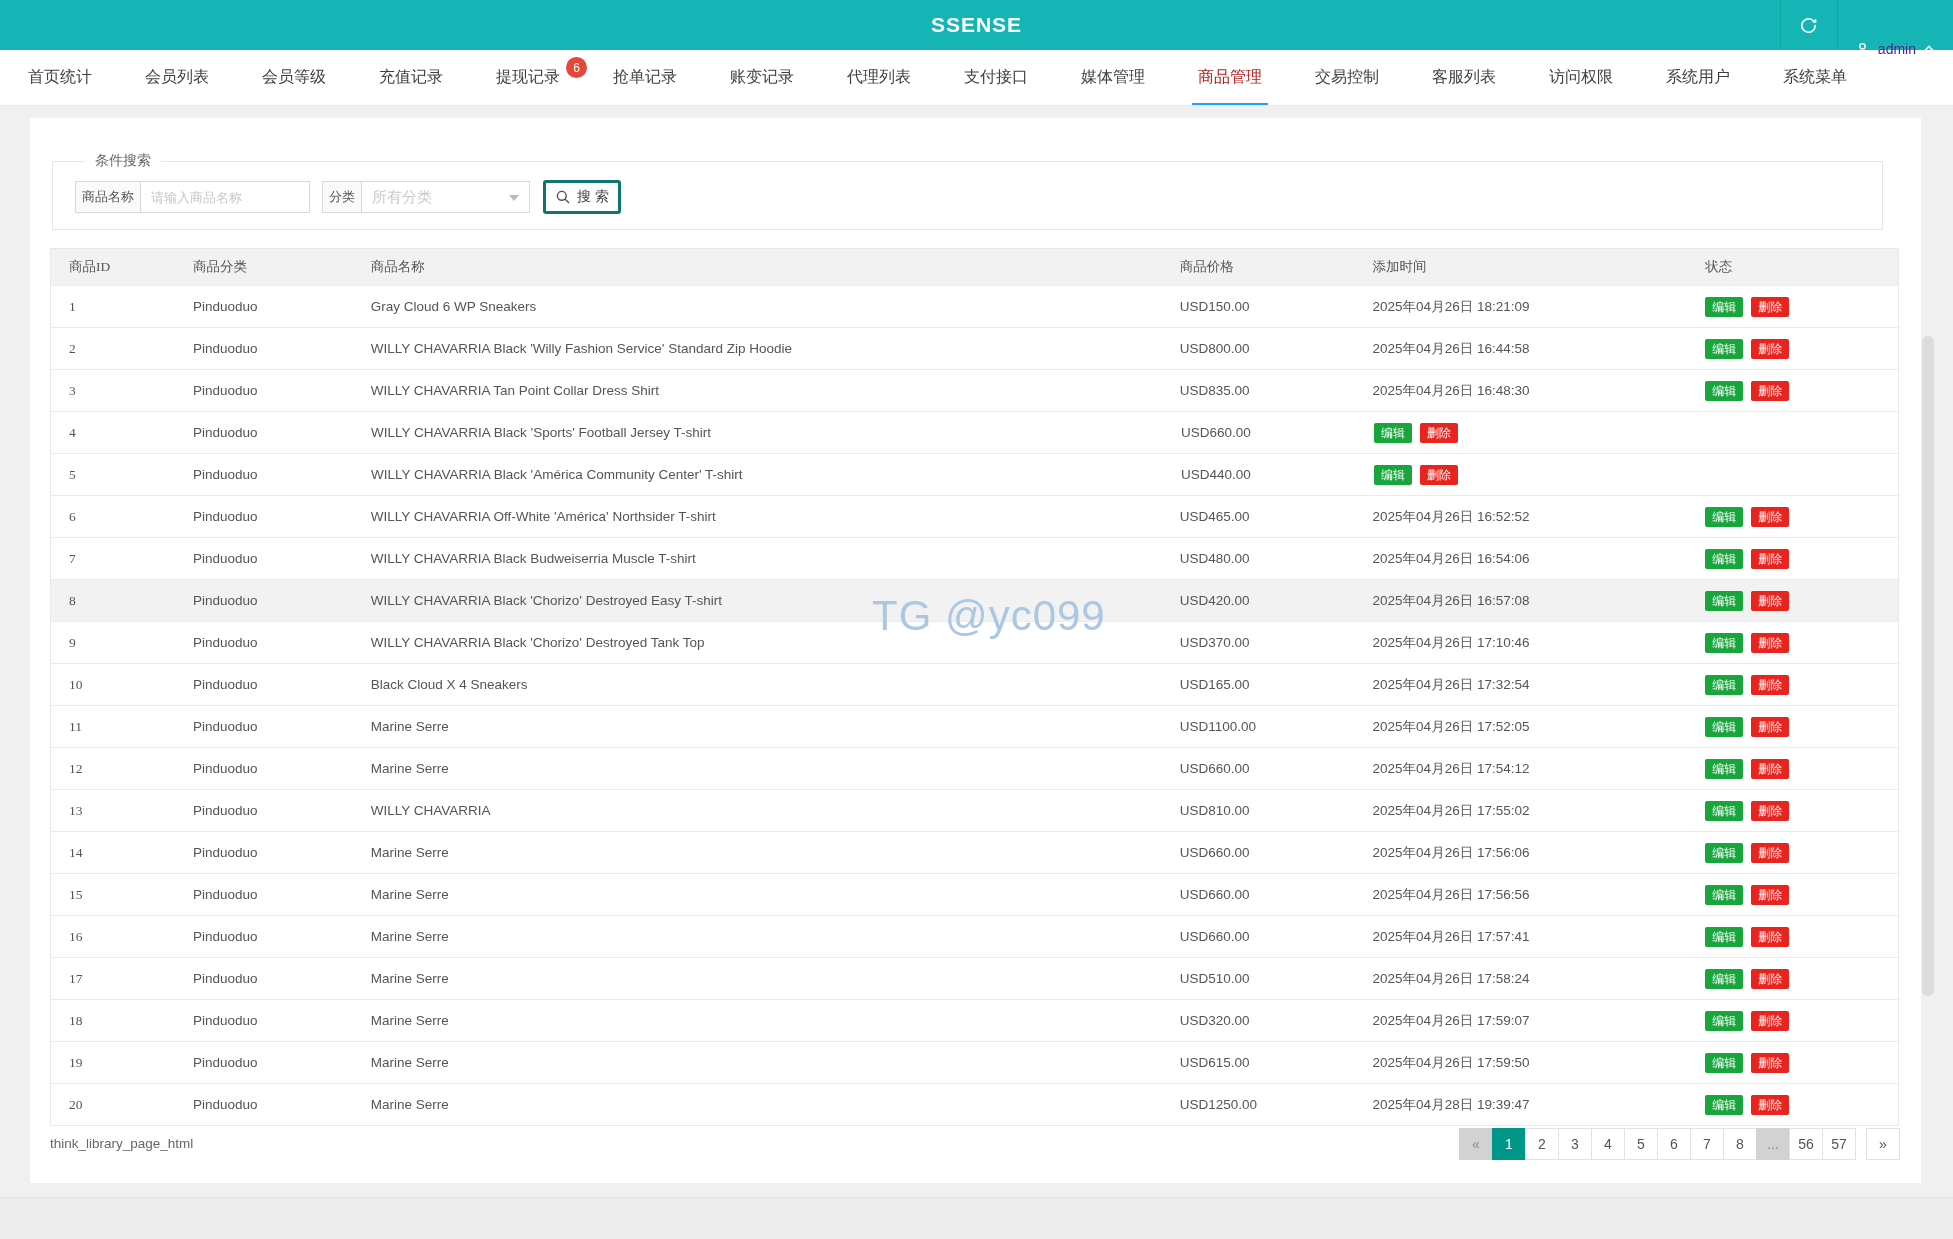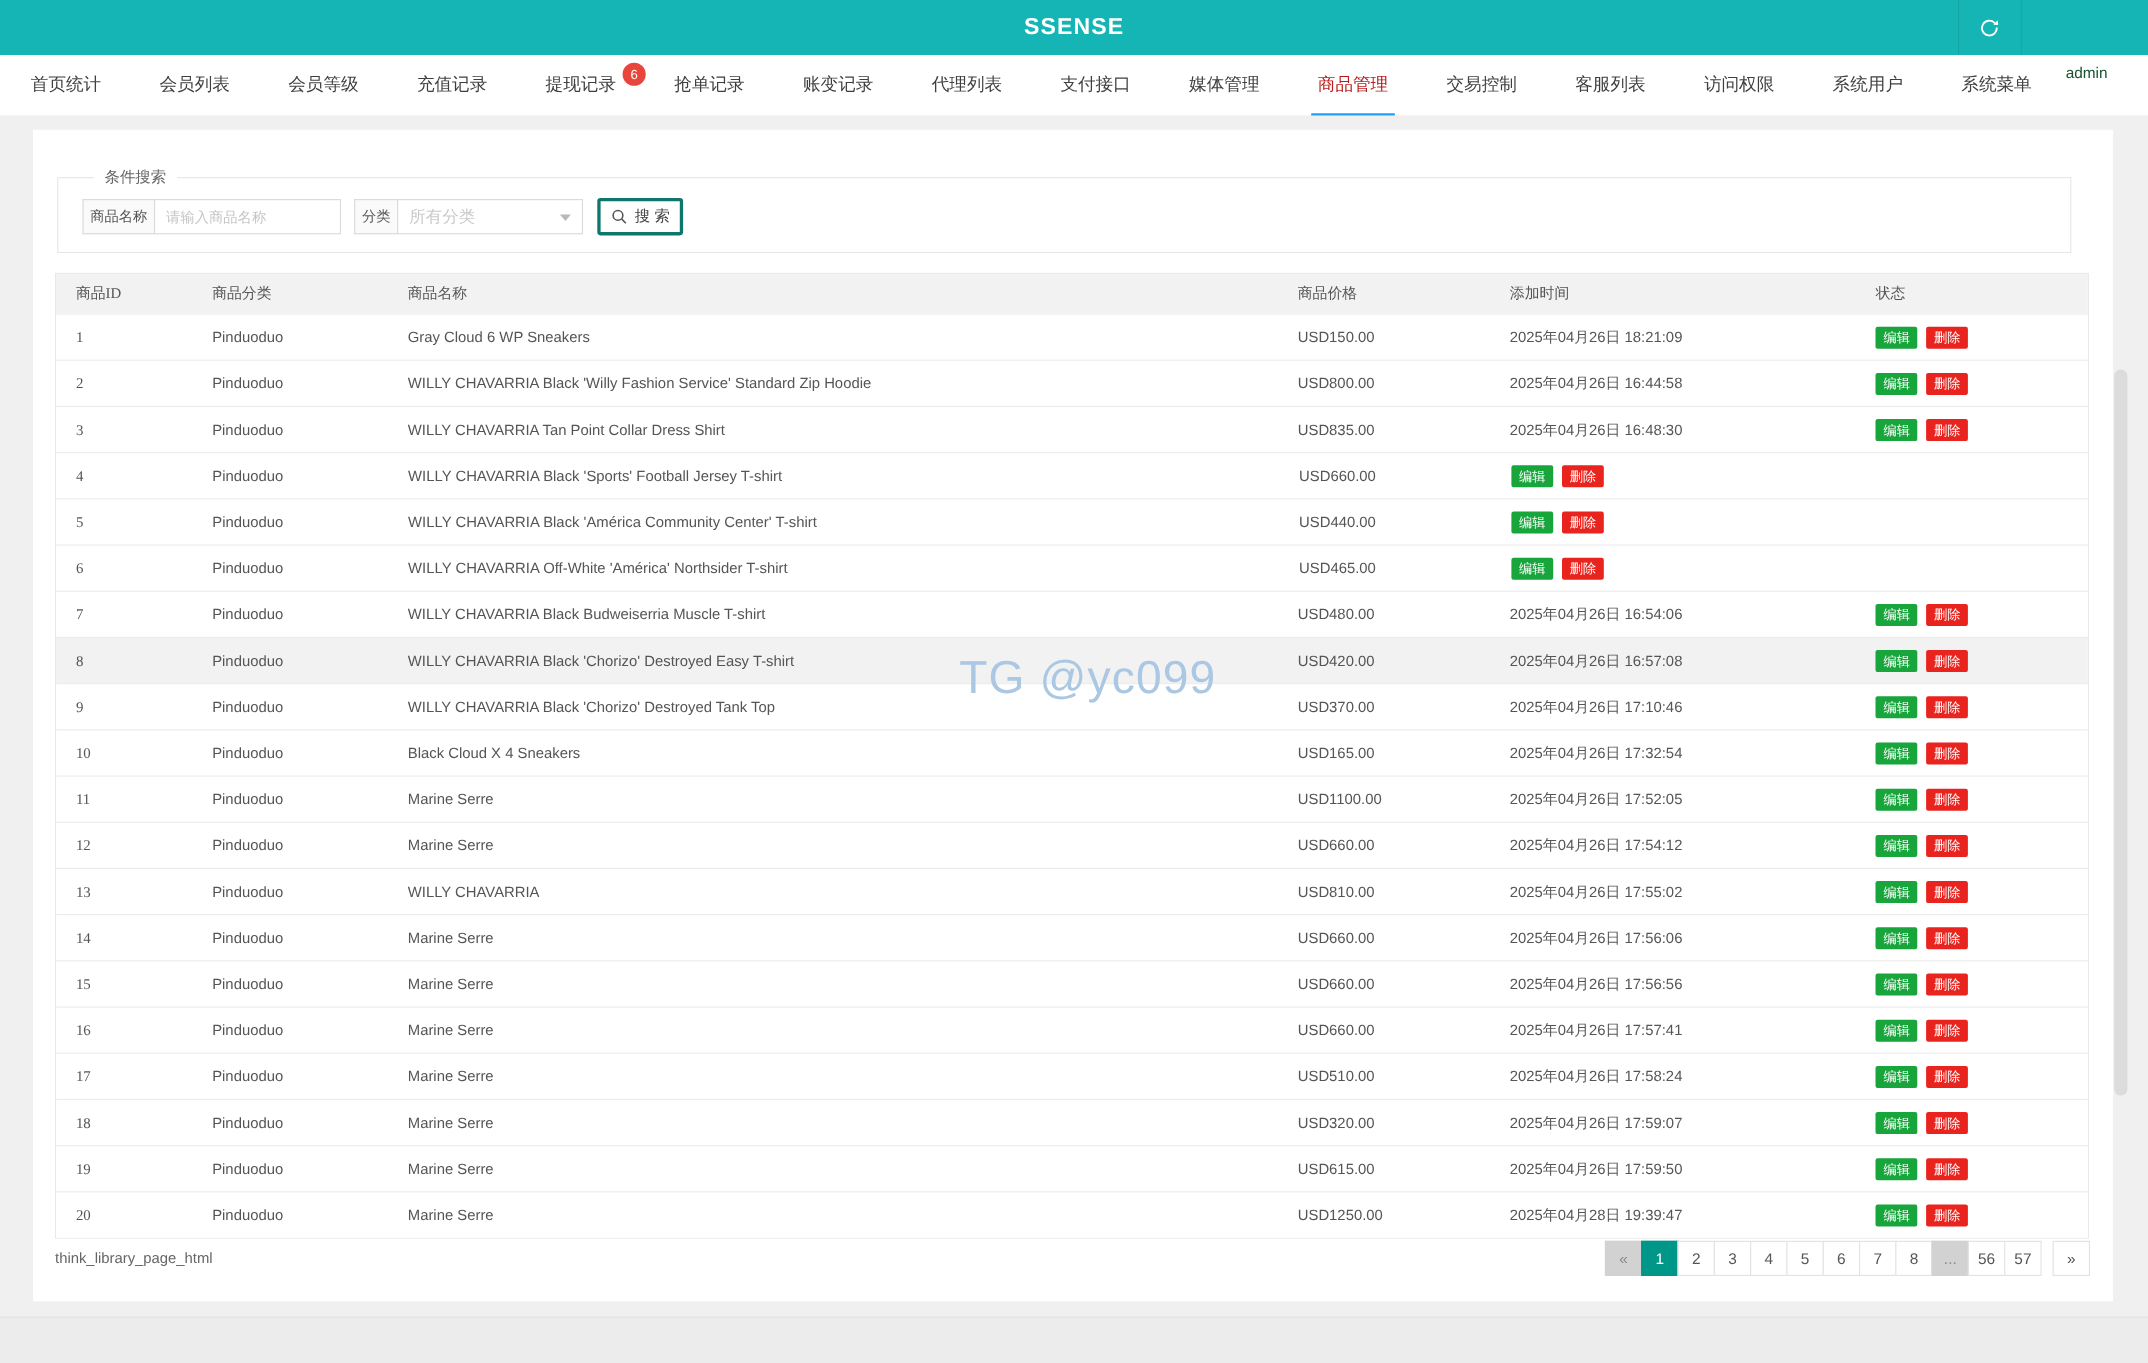--- a/index.html
+++ b/index.html
@@ -6,21 +6,21 @@
   body{width:1953px;height:1239px;margin:0;position:relative;overflow:hidden;background:#f0f0f0;
        font-family:"Liberation Sans","DejaVu Sans",sans-serif;}
 
   
   .topbar{position:absolute;top:0;left:0;width:1953px;height:50px;background:#16b5b5;z-index:10;}
   .app-title{position:absolute;left:0;right:0;top:0;height:50px;line-height:50px;text-align:center;
              color:#fff;font-size:21px;font-weight:700;letter-spacing:1px;}
   .topbar-right{position:absolute;right:0;top:0;height:50px;display:flex;align-items:center;}
   .tb-divider{width:1px;height:50px;background:rgba(0,0,0,0.09);}
   .tb-icon-btn{width:56px;height:50px;display:flex;align-items:center;justify-content:center;cursor:pointer;}
-  .tb-user{height:50px;display:flex;align-items:flex-end;gap:7px;padding:0 18px 0 16px;color:#14532d;font-size:14px;cursor:pointer;margin-top:48px;}
+  .tb-user{height:50px;display:flex;align-items:center;gap:7px;padding:0 18px 0 16px;color:#4c1d95;font-size:14px;cursor:pointer;margin-top:48px;}
 
   
   .navbar{position:absolute;top:50px;left:0;width:1953px;height:56px;background:#fff;border-bottom:1px solid #eaeaea;
           display:flex;align-items:stretch;padding-left:22px;gap:41px;z-index:9;}
   .nav-item{position:relative;display:flex;align-items:center;padding:0 6px;font-size:16px;color:#3f3f3f;
             cursor:pointer;white-space:nowrap;}
   .nav-item.active{color:#b91c1c;box-shadow:inset 0 -2px 0 #1e9fff;}
   .nav-badge{position:absolute;top:7px;right:-21px;min-width:21px;height:21px;border-radius:50%;background:#e8453c;
              color:#fff;font-size:12px;display:flex;align-items:center;justify-content:center;}
 
@@ -240,20 +240,21 @@
             <div class="td col5 actions">
               <button class="btn edit">编辑</button>
               <button class="btn del">删除</button>
             </div>
           </div>
           <div class="tr">
             <div class="td col0">6</div>
             <div class="td col1">Pinduoduo</div>
             <div class="td col2">WILLY CHAVARRIA Off-White 'América' Northsider T-shirt</div>
             <div class="td col3">USD465.00</div>
+            <div class="td col4">2025年04月26日 16:52:52</div>
             <div class="td col5 actions">
               <button class="btn edit">编辑</button>
               <button class="btn del">删除</button>
             </div>
           </div>
           <div class="tr">
             <div class="td col0">7</div>
             <div class="td col1">Pinduoduo</div>
             <div class="td col2">WILLY CHAVARRIA Black Budweiserria Muscle T-shirt</div>
             <div class="td col3">USD480.00</div>

